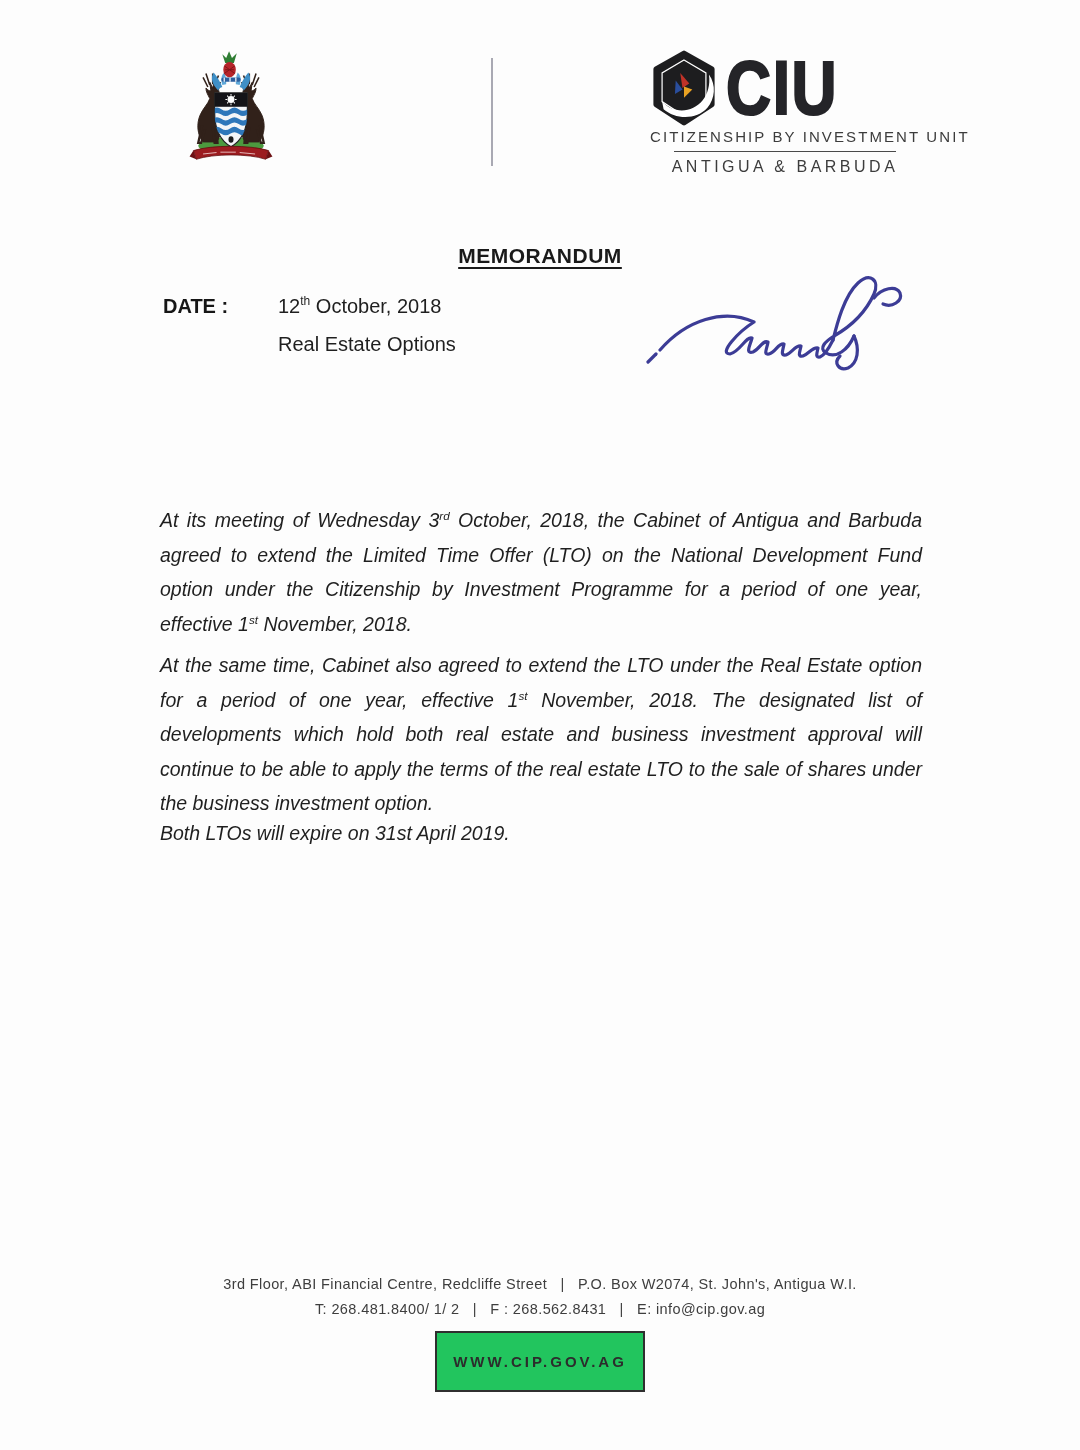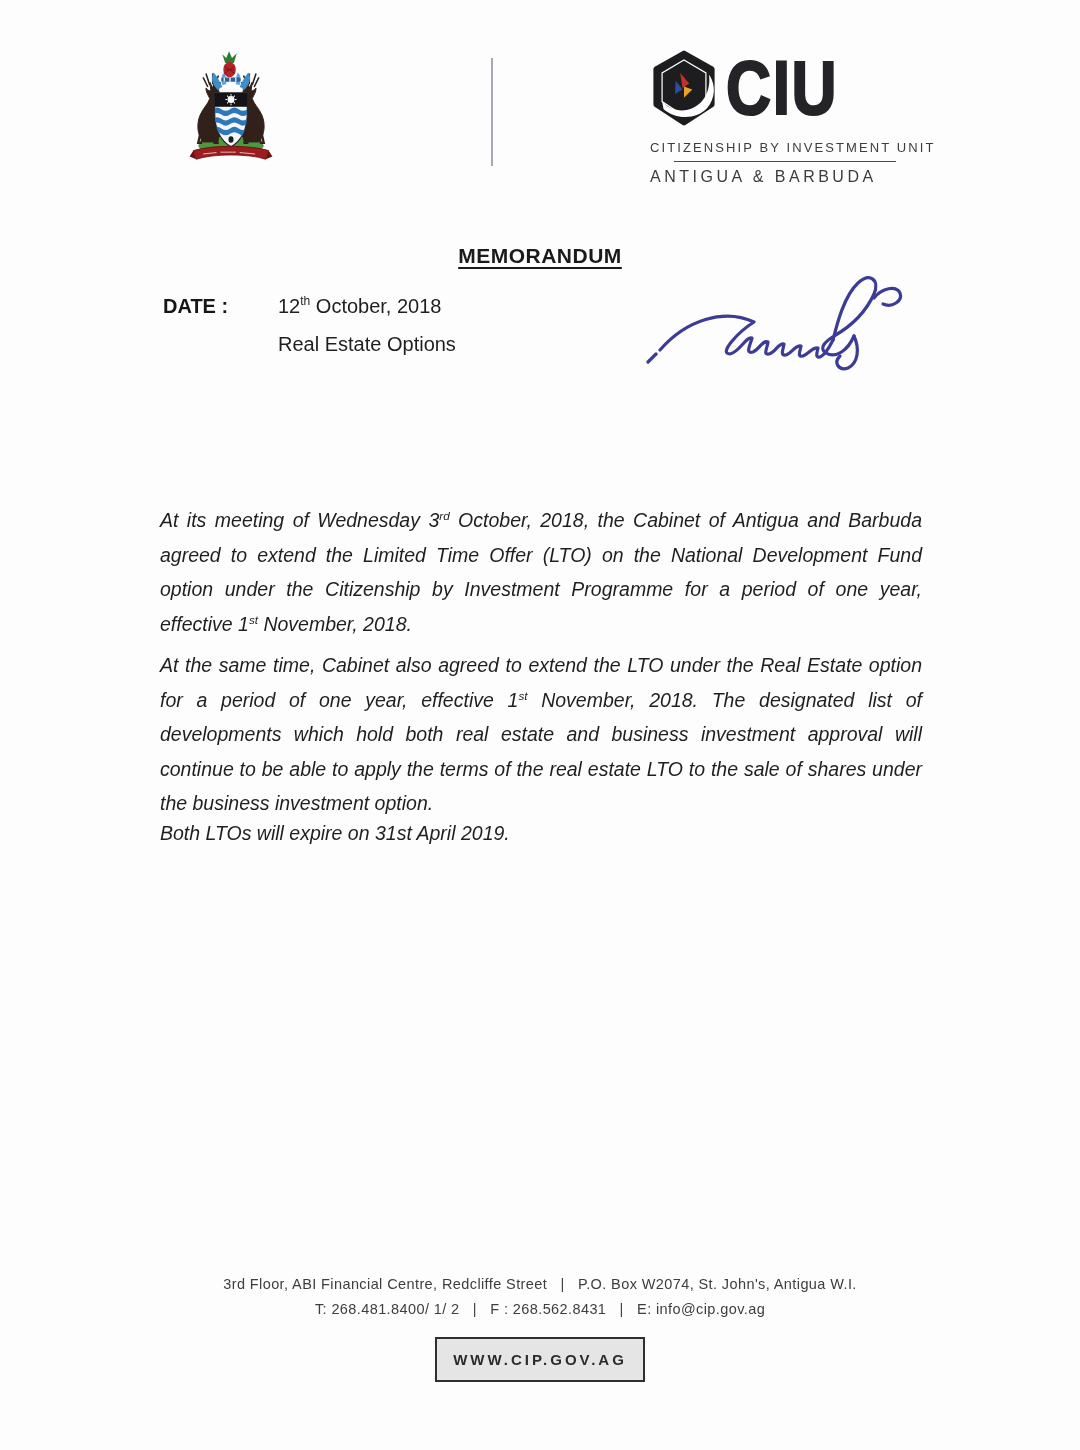--- a/index.html
+++ b/index.html
@@ -8,32 +8,32 @@
     width:1080px;height:1450px;
     margin:0 auto;
     background:#fdfdfd;
     font-family:"Liberation Sans", sans-serif;
     color:#1f1f1f;
     overflow:hidden;
   }
   
   .coat{position:absolute;left:178px;top:50px;width:106px;height:128px;}
   .head-divider{position:absolute;left:491px;top:58px;width:2px;height:108px;background:#a9a9b3;}
-  .logo-block{position:absolute;left:650px;top:48px;width:270px;}
+  .logo-block{position:absolute;left:650px;top:48px;width:270px;text-align:center;}
   .logo-row{display:flex;align-items:center;justify-content:flex-start;height:80px;}
   .hex-icon{width:68px;height:76px;flex:0 0 auto;}
   .acronym{
     font-size:76px;font-weight:bold;line-height:72px;
     color:#242428;letter-spacing:2px;
     transform:scaleX(0.82);transform-origin:left center;
     -webkit-text-stroke:2.2px #242428;
     margin-left:8px;white-space:nowrap;
   }
   .logo-caption{
-    margin-top:12px;font-size:13px;letter-spacing:2.1px;
+    font-size:15px;letter-spacing:2.1px;
     color:#3c3c3c;white-space:nowrap;
   }
   .logo-line{border-top:1.5px solid #4a4a4a;margin:6px 24px 6px 24px;}
   .logo-sub{font-size:16px;letter-spacing:3.5px;color:#3c3c3c;white-space:nowrap;}
   
   .memo-title{
     position:absolute;top:244px;left:0;width:100%;text-align:center;
     font-size:21px;font-weight:bold;color:#1a1a1a;
     text-decoration:underline;text-decoration-thickness:2px;text-underline-offset:4px;
     letter-spacing:0.5px;
@@ -51,24 +51,24 @@
     position:absolute;left:160px;width:762px;
     font-size:19.5px;line-height:34.5px;text-align:justify;color:#1f1f1f;font-style:italic;
   }
   .p1{top:503px;}
   .p2{top:648px;}
   .p3{top:816px;text-align:left;}
   
   .footer{position:absolute;left:0;top:1272px;width:100%;text-align:center;}
   .footer-line{font-size:14.5px;line-height:25px;color:#3e3e3e;letter-spacing:0.4px;white-space:pre;}
   .web-box{
-    display:inline-block;margin-top:15px;
-    border:2px solid #2f2f2f;padding:12px 16px;
+    display:inline-block;margin-top:9px;
+    border:2px solid #2f2f2f;padding:20px 16px;
     font-size:15px;font-weight:bold;letter-spacing:3px;color:#2c2c2c;
-    background:#e5e5e5;
+    background:#22c55e;
   }
 </style>
 </head>
 <body>
 
 <div class="page">
 
   <div>
 
     <svg class="coat" viewBox="0 0 110 132">

